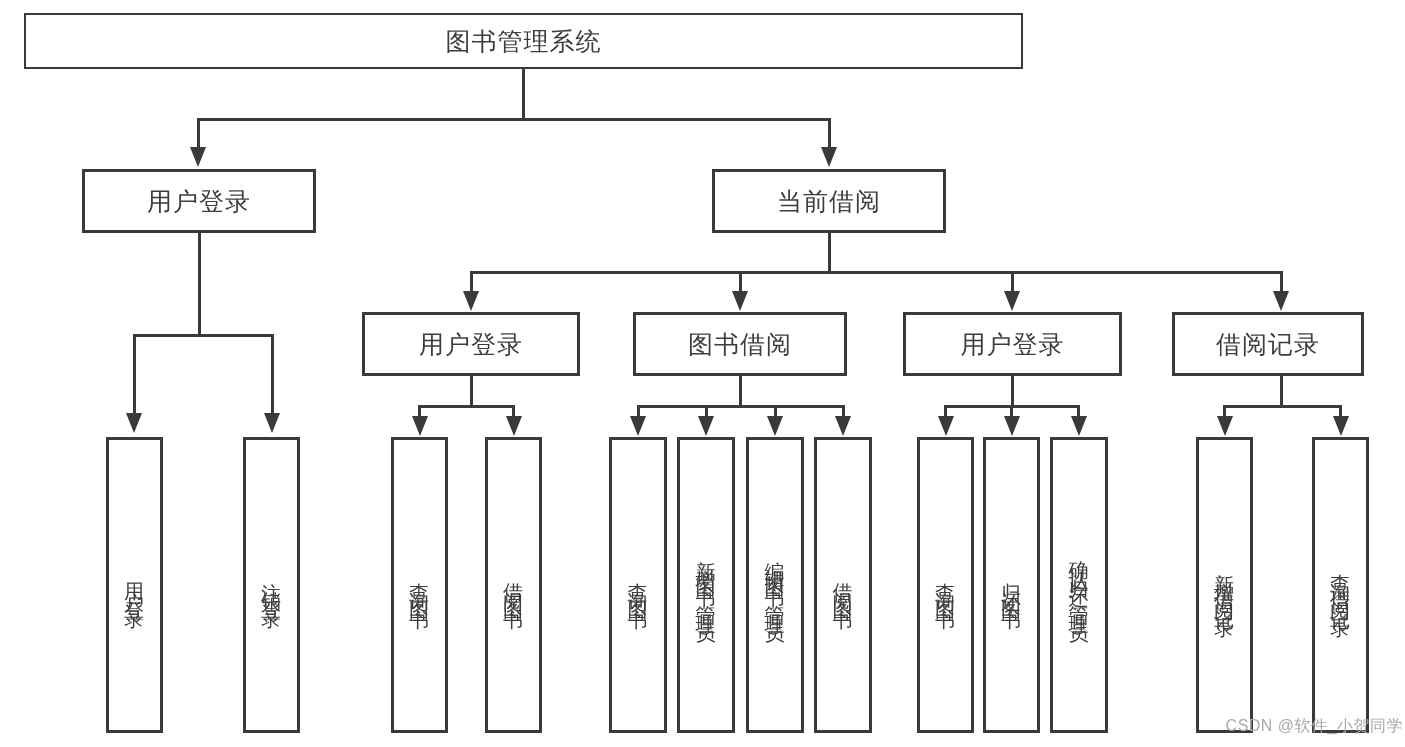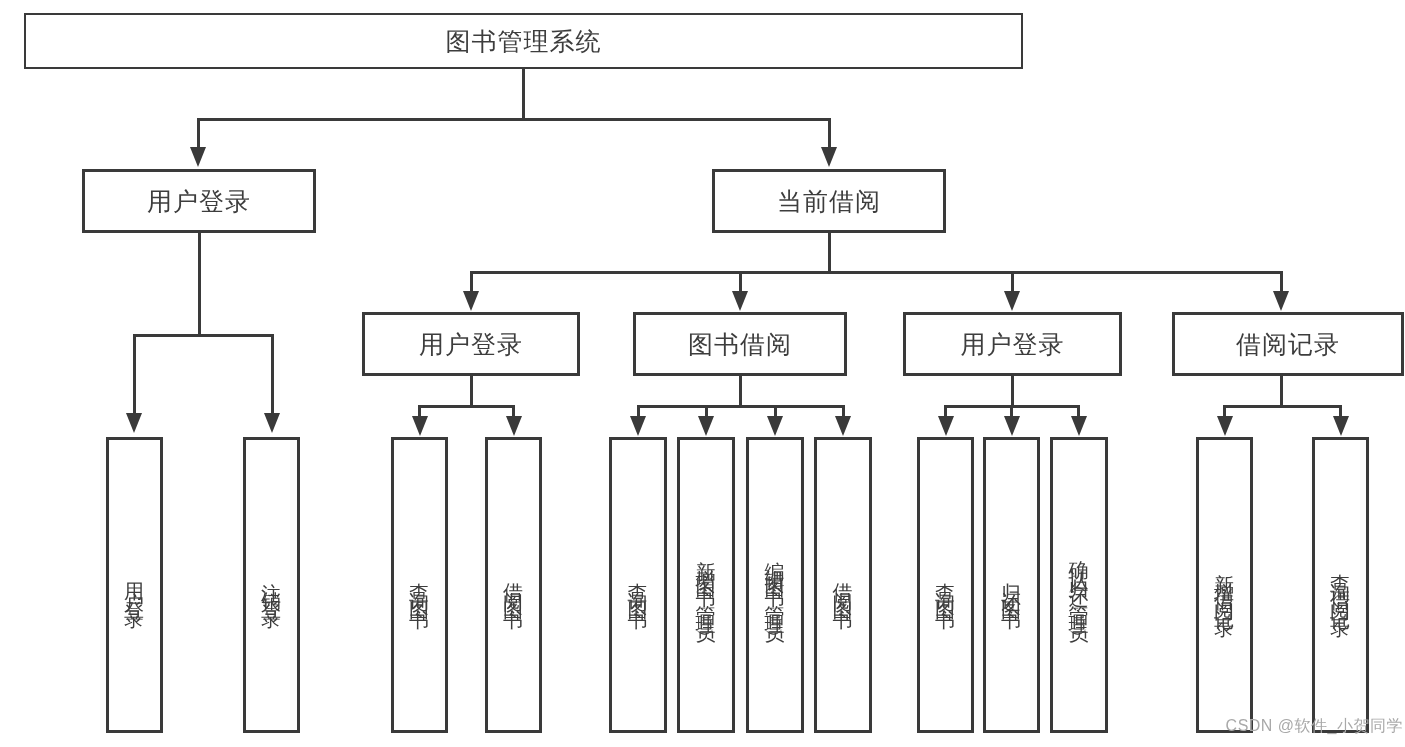--- a/index.html
+++ b/index.html
@@ -114,21 +114,21 @@
   <div class="lv" style="left:738.5px;top:271px;height:22px"></div>
   <div class="ar" style="left:732px;top:291px"></div>
   <div class="lv" style="left:1010.5px;top:271px;height:22px"></div>
   <div class="ar" style="left:1004px;top:291px"></div>
   <div class="lv" style="left:1279.5px;top:271px;height:22px"></div>
   <div class="ar" style="left:1273px;top:291px"></div>
 
   <div class="bh" style="left:362px;top:312px;width:218px;height:64px">用户登录</div>
   <div class="bh" style="left:633px;top:312px;width:214px;height:64px">图书借阅</div>
   <div class="bh" style="left:903px;top:312px;width:219px;height:64px">用户登录</div>
-  <div class="bh" style="left:1172px;top:312px;width:232px;height:64px">借阅记录</div>
+  <div class="bh" style="left:1172px;top:312px;width:192px;height:64px">借阅记录</div>
 
   <div class="lv" style="left:469.5px;top:376px;height:32px"></div>
   <div class="lh" style="left:419px;top:405px;width:95px"></div>
   <div class="lv" style="left:418px;top:405px;height:14px"></div>
   <div class="ar" style="left:411.5px;top:416px"></div>
   <div class="lv" style="left:512px;top:405px;height:14px"></div>
   <div class="ar" style="left:505.5px;top:416px"></div>
 
   <div class="lv" style="left:738.5px;top:376px;height:32px"></div>
   <div class="lh" style="left:637px;top:405px;width:206px"></div>

